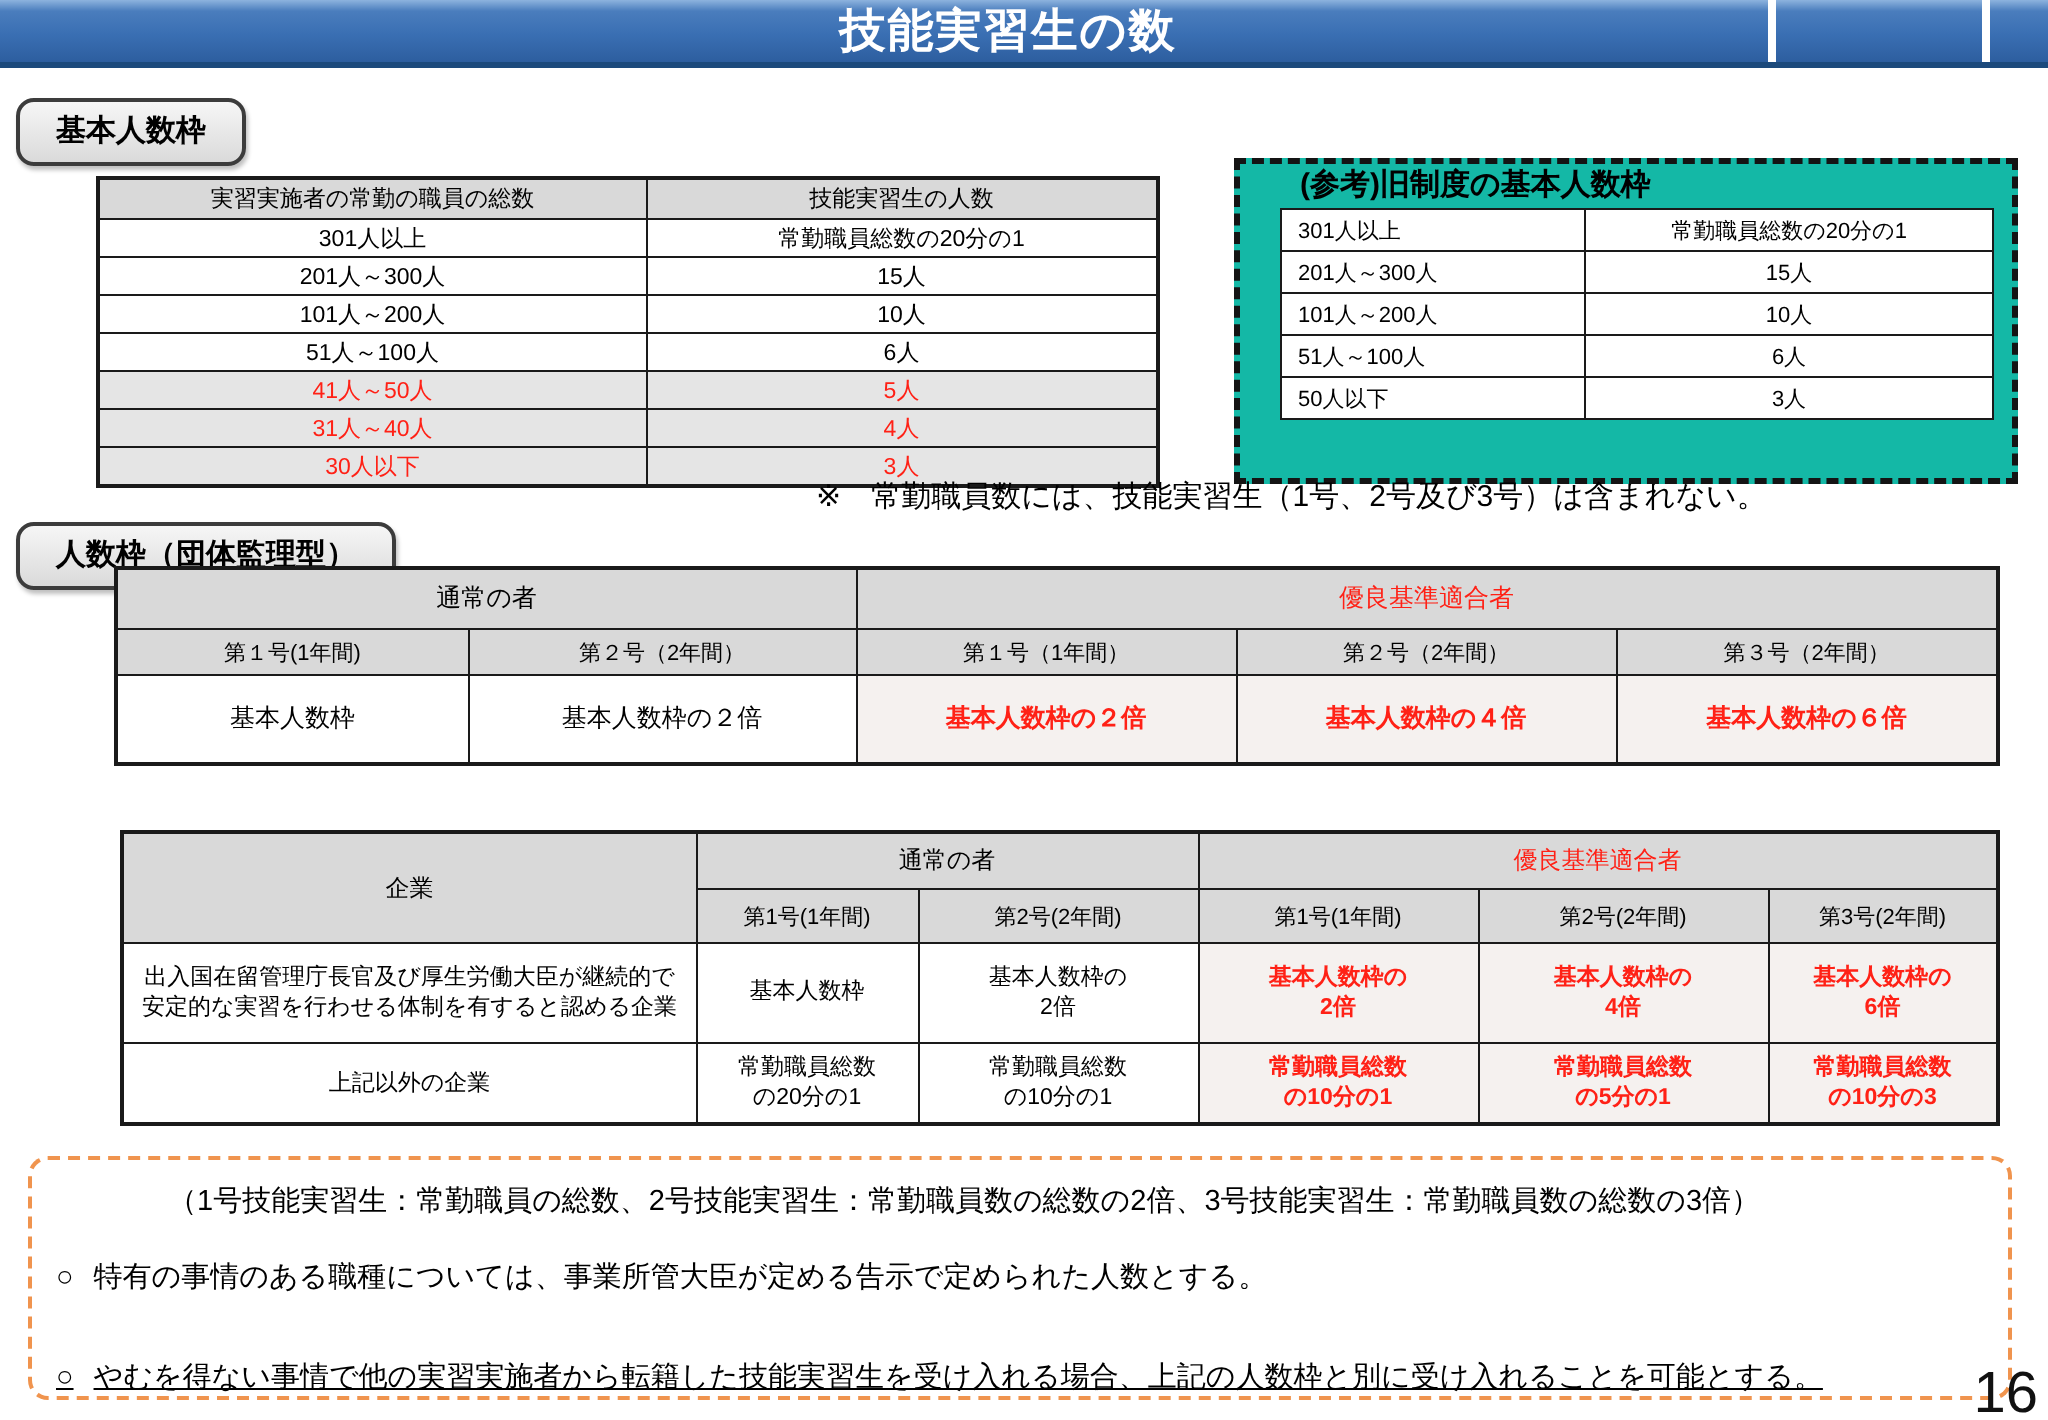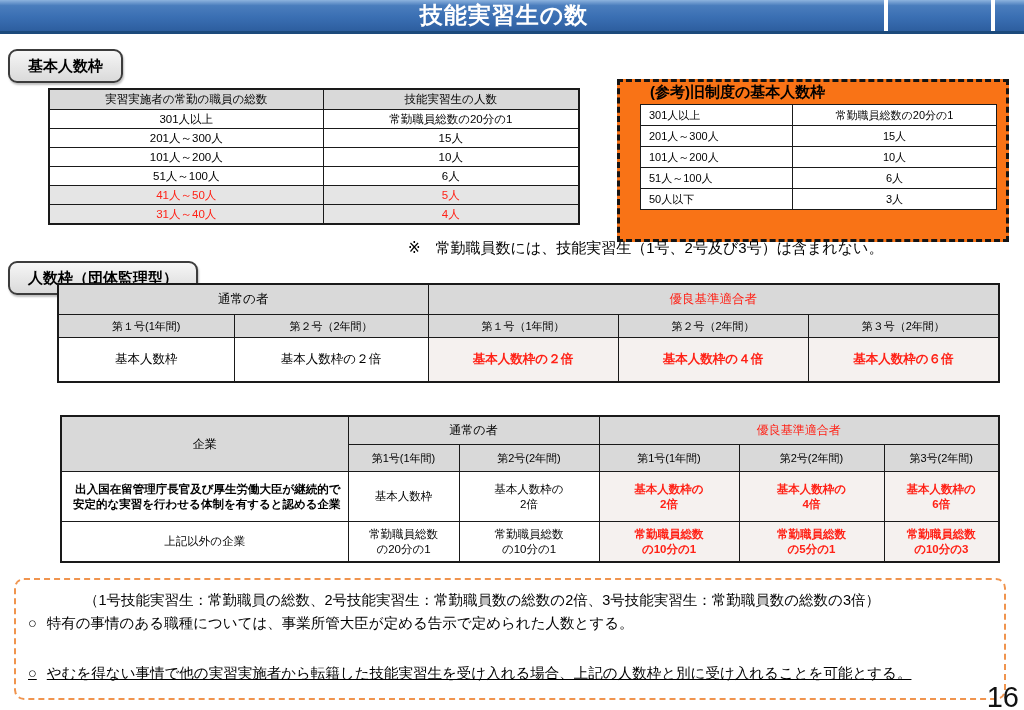--- a/index.html
+++ b/index.html
@@ -35,21 +35,21 @@
   .lt-bg{background:#e5e5e5;}
   .pre{white-space:pre-line;line-height:1.3;}
 
   
   .basic-table{left:48px;top:88px;width:530px;font-size:11.5px;}
   .basic-table td{height:18px;}
   .basic-table tr.hd td{height:19px;}
 
   
   .ref-box{position:absolute;left:617px;top:79px;width:392px;height:163px;
-    border:3px dashed #141414;background:#f97316;box-sizing:border-box;}
+    border:3px dashed #141414;background:#14b8a6;box-sizing:border-box;}
   .ref-title{position:absolute;left:30px;top:1px;font-size:15px;font-weight:bold;white-space:nowrap;}
   .ref-table{left:20px;top:22px;width:356px;font-size:11px;border-width:1px;}
   .ref-table td{height:20px;}
   .ref-table tr.hd td{height:29px;font-size:10.5px;}
   .ref-table td.l{text-align:left;padding-left:8px;}
 
   
   .note{position:absolute;left:408px;top:239px;font-size:15px;white-space:nowrap;}
 
   
@@ -57,30 +57,30 @@
   .group-table tr.m td{height:29px;font-size:12.5px;}
   .group-table tr.s td{height:22px;font-size:11px;}
   .group-table tr.v td{height:43px;font-size:12.5px;}
 
   
   .company-table{left:60px;top:415px;width:938px;font-size:11.5px;}
   .company-table tr.m td{height:27px;font-size:12px;}
   .company-table tr.s td{height:26px;font-size:11px;}
   .company-table tr.v1 td{height:45px;}
   .company-table tr.v2 td{height:39px;}
-  .company-table td.l{text-align:right;padding:2px 7px;line-height:1.3;font-weight:bold;}
+  .company-table td.l{text-align:center;padding:2px 7px;line-height:1.3;}
 
   
   .notes-box{position:absolute;left:14px;top:578px;width:992px;height:122px;
     border:2px dashed #f0944e;border-radius:10px;box-sizing:border-box;
     padding:7px 12px;font-size:14.5px;background:#fff;}
   .bullet-line{white-space:nowrap;}
   .bullet-line .marker{margin-right:10px;}
   .bullet-sub{margin:4px 0 0 56px;white-space:nowrap;}
-  .bl2{margin-top:4px;} .bl3{margin-top:31px;text-decoration:underline;}
+  .bl2{margin-top:19px;} .bl3{margin-top:31px;text-decoration:underline;}
 
   .page-number{position:absolute;right:5px;bottom:-4px;font-size:29px;color:#111;}
 </style>
 </head>
 <body>
 
 <div class="slide">
 
   <div class="titlebar">
     <div class="title">技能実習生の数</div>
@@ -116,20 +116,24 @@
       <td>51人～100人</td>
       <td>6人</td>
     </tr>
     <tr>
       <td class="lt-bg red-text">41人～50人</td>
       <td class="lt-bg red-text">5人</td>
     </tr>
     <tr>
       <td class="lt-bg red-text">31人～40人</td>
       <td class="lt-bg red-text">4人</td>
+    </tr>
+    <tr>
+      <td class="lt-bg red-text">30人以下</td>
+      <td class="lt-bg red-text">3人</td>
     </tr>
   </tbody>
     </table>
 
   <div class="ref-box">
     <div class="ref-title">(参考)旧制度の基本人数枠</div>
     <table class="ref-table">
       <colgroup>
           <col style="width:152px">
           <col style="width:204px">

